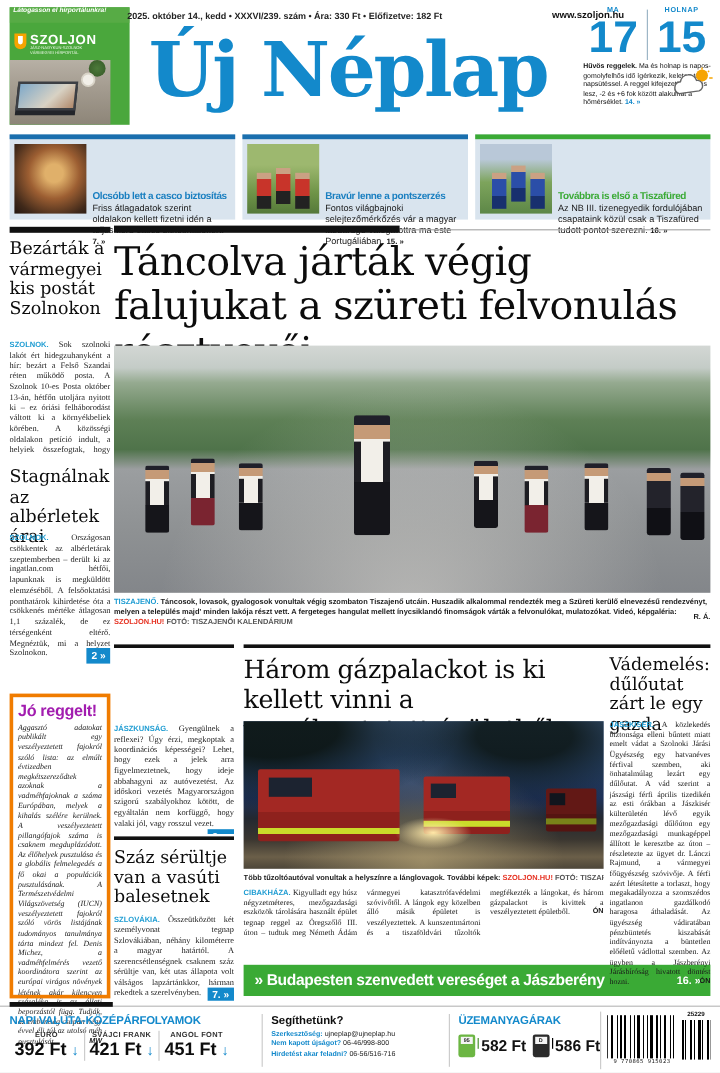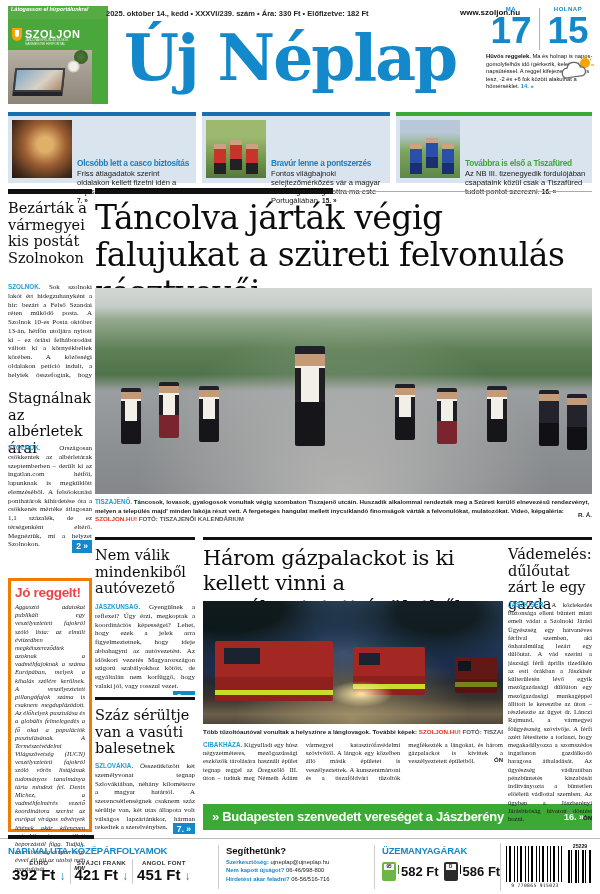--- a/index.html
+++ b/index.html
@@ -84,21 +84,21 @@
   #a2-h{left:8px;top:390px;width:86px;}
   #a2-body{left:8px;top:444px;width:84px;height:112px;}
   .body{font-family:"Liberation Serif",serif;font-size:7px;line-height:1.25;text-align:justify;color:#191919;overflow:hidden;}
   .loc{font-family:"Liberation Sans",sans-serif;font-weight:bold;font-size:6.3px;color:#1e9cd2;}
   .badge{display:inline-block;float:right;background:#1389cb;color:#fff;
     font-family:"Liberation Sans",sans-serif;font-weight:bold;font-size:8.5px;padding:1px 4px;margin-left:3px;}
   .sig{font-family:"Liberation Sans",sans-serif;font-weight:bold;font-size:6px;float:right;}
 
   
   #gm{left:8px;top:578px;width:84px;height:254px;border:3px solid #f07c00;background:#fff;box-sizing:border-box;padding:4px 4px;}
-  #gm-title{color:#ef4444;font-weight:bold;font-size:13.5px;letter-spacing:-.3px;margin:0 0 3px 0;}
+  #gm-title{color:#a21caf;font-weight:bold;font-size:13.5px;letter-spacing:-.3px;margin:0 0 3px 0;}
   #gm-body{font-family:"Liberation Serif",serif;font-style:italic;font-size:6.6px;line-height:1.24;text-align:justify;color:#222;}
 
   
   #main-photo{left:95px;top:288px;width:497px;height:206px;overflow:hidden;
     background:
       radial-gradient(ellipse at 50% 108%,rgba(225,222,215,.55),rgba(225,222,215,0) 60%),
       linear-gradient(180deg,#d3d7d4 0%,#c4ccc7 9%,#95aa90 15%,#5e8056 30%,#4f734a 42%,#9b9ea0 50%,#8e9193 75%,#83868a 100%);}
   .fig{position:absolute;width:20px;height:56px;border-radius:2px;background:
       linear-gradient(90deg,rgba(18,18,24,.95) 0 4px,rgba(0,0,0,0) 4px 16px,rgba(18,18,24,.95) 16px) 0 13px/100% 20px no-repeat,
       linear-gradient(180deg,#20202a 0 4px,#c59a77 4px 11px,#f2efe9 11px 33px,#15151a 33px 100%);}
@@ -298,21 +298,20 @@
   </div>
 
   <div class="abs caption" id="main-caption">
     <span class="loc">TISZAJENŐ.</span><span> Táncosok, lovasok, gyalogosok vonultak végig szombaton Tiszajenő utcáin. Huszadik alkalommal rendezték meg a Szüreti kerülő elnevezésű rendezvényt, melyen a település majd' minden lakója részt vett. A fergeteges hangulat mellett ínycsiklandó finomságok várták a felvonulókat, mulatozókat. Videó, képgaléria: </span><span class="cap-site">SZOLJON.HU!</span><span class="cap-credit"> FOTÓ: TISZAJENŐI KALENDÁRIUM</span>
     <span id="cap-byline">R. Á.</span>
   </div>
 
   <div class="abs thickbar" id="rule-lowA"></div>
   <div class="abs thickbar" id="rule-lowB"></div>
 
-  <div class="abs serifh railh" id="b-h">Nem válik mindenkiből autóvezető</div>
   <div class="abs body" id="b-body">
     <span class="loc">JÁSZKUNSÁG.</span><span> Gyengülnek a reflexei? Úgy érzi, megkoptak a koordinációs képességei? Lehet, hogy ezek a jelek arra figyelmeztetnek, hogy ideje abbahagyni az autóvezetést. Az időskori vezetés Magyarországon szigorú szabályokhoz kötött, de egyáltalán nem korfüggő, hogy valaki jól, vagy rosszul vezet.</span>
     <span class="badge">3. »</span>
   </div>
 
   <div class="abs thickbar" id="rule-colA-mid"></div>
 
   <div class="abs serifh railh" id="c-h">Száz sérültje van a vasúti balesetnek</div>
   <div class="abs body" id="c-body">
     <span class="loc">SZLOVÁKIA.</span><span> Összeütközött két személyvonat tegnap Szlovákiában, néhány kilométerre a magyar határtól. A szerencsétlenségnek csaknem száz sérültje van, két utas állapota volt válságos lapzártánkkor, hárman rekedtek a szerelvényben.</span>

